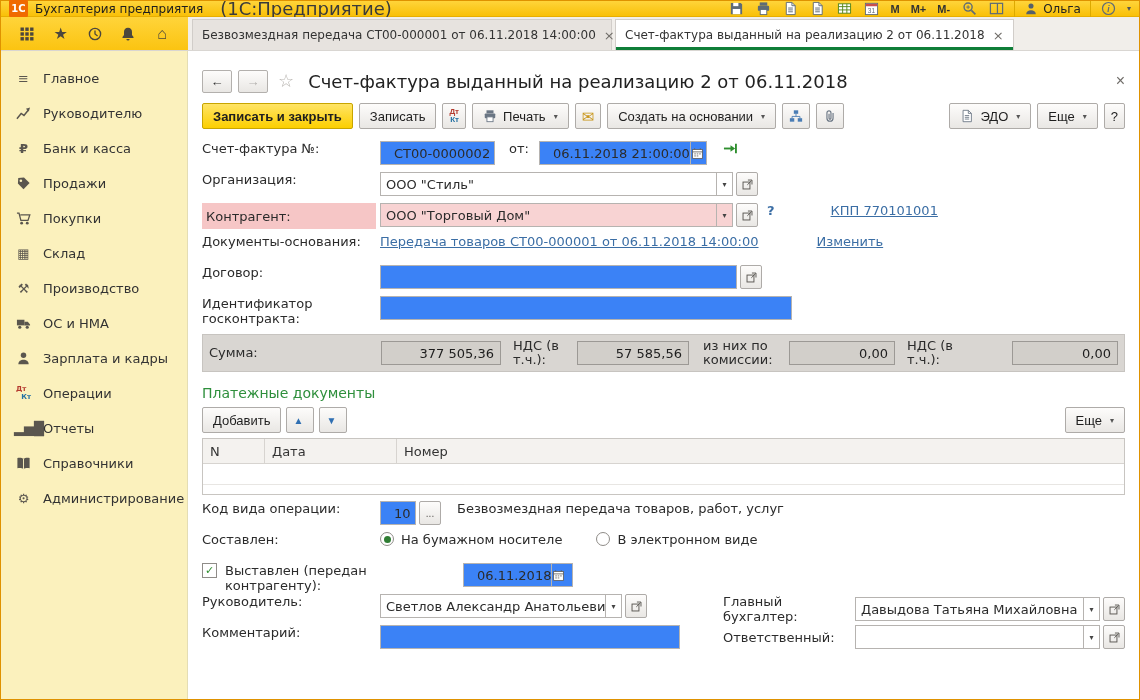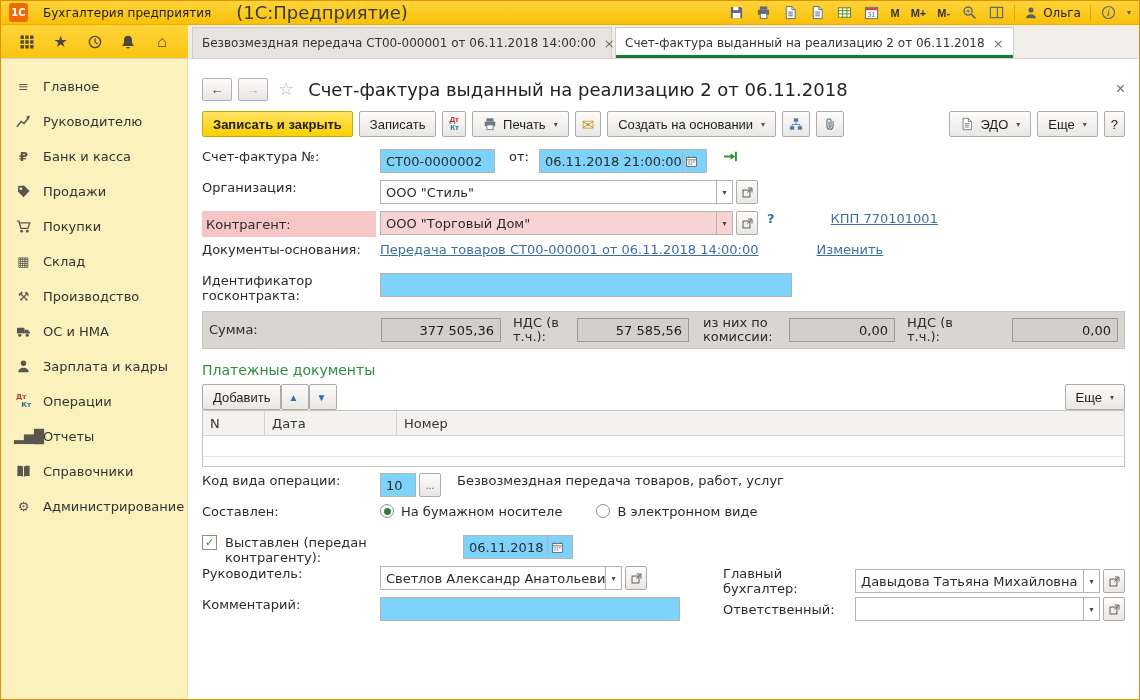--- a/index.html
+++ b/index.html
@@ -1,20 +1,20 @@
 <!DOCTYPE html>
 <html><head>
 <meta charset="utf-8">
 <style>
   *{box-sizing:border-box;margin:0;padding:0}
   html,body{width:1140px;height:700px;overflow:hidden;font-family:"DejaVu Sans","Liberation Sans",sans-serif;font-size:13px;color:#2b2b2b;background:#fff}
   .window{position:absolute;inset:0;border:1px solid #df9200;display:flex;flex-direction:column;background:#fff}
 
   
-  .titlebar{height:24px;flex:0 0 auto;background:linear-gradient(#ffd43a,#f9c008);display:flex;align-items:center;gap:15px;padding:0 8px;border-bottom:1px solid #e8ae00}
+  .titlebar{height:16px;flex:0 0 auto;background:linear-gradient(#ffd43a,#f9c008);display:flex;align-items:center;gap:7px;padding:0 8px;border-bottom:1px solid #e8ae00}
   .logo{width:19px;height:19px;border-radius:3px;background:#f06a00;color:#fff;font-weight:bold;font-size:10px;display:flex;align-items:center;justify-content:center}
   .tb-title{font-size:12px;color:#1d1d1d}
   .tb-edition{font-size:18px;color:#3a3a3a;margin-left:10px}
   .tb-right{margin-left:auto;display:flex;align-items:center;gap:9px}
   .tbico{display:flex;align-items:center;justify-content:center;width:18px;height:18px;color:#5f6b76;background:none;border:none;cursor:pointer}
   .tbico svg{width:15px;height:15px}
   .memb{font-size:11px;font-weight:bold;color:#333;background:none;border:none;cursor:pointer;padding:0 1px}
   .tb-user{display:flex;align-items:center;gap:5px;color:#222;font-size:12px}
   .tb-user svg{width:14px;height:14px;color:#55606a}
   .tb-sep{width:1px;height:16px;background:#dca900}
@@ -60,21 +60,21 @@
   .dtkt-btn{display:inline-block;font-size:8px;font-weight:bold;line-height:1.05}
   .dtkt-btn .dt{color:#b43a2e;display:block;text-align:left}
   .dtkt-btn .kt{color:#2471a3;display:block;text-align:right}
   .env{color:#c9971c;font-size:15px;line-height:1}
   .rpush{margin-left:auto}
 
   
   .frow{display:flex;align-items:flex-start;min-height:31px}
   .flabel{width:178px;flex:0 0 auto;color:#2b2b2b}
   .inlabel{margin:0 10px 0 14px;color:#2b2b2b}
-  .field{height:24px;border:1px solid #b6b3b0;background:#7dd3fc;display:flex;align-items:center;padding:0 5px;white-space:nowrap;overflow:hidden}
+  .field{height:24px;border:1px solid #b6b3b0;background:#3b82f6;display:flex;align-items:center;padding:0 13px;white-space:nowrap;overflow:hidden}
   .combo{display:flex;align-items:stretch;height:24px}
   .combo .val{border:1px solid #b6b3b0;border-right:none;background:#fff;display:flex;align-items:center;padding:0 5px;white-space:nowrap;overflow:hidden}
   .ddbtn{width:17px;border:1px solid #b6b3b0;background:#fff;display:flex;align-items:center;justify-content:center;font-size:8px;color:#444;cursor:pointer}
   .sqbtn{width:22px;height:24px;margin-left:3px;border:1px solid #aeaba8;border-radius:2px;background:linear-gradient(#fdfcfb,#e9e7e4);display:flex;align-items:center;justify-content:center;cursor:pointer;color:#5d5a56}
   .sqbtn svg{width:13px;height:13px}
   .calbtn{width:20px;height:22px;border-left:1px solid #b6b3b0;margin-left:auto;display:flex;align-items:center;justify-content:center;color:#5d5a56;cursor:pointer}
   .calbtn svg{width:13px;height:13px}
   .link{color:#3b6ea5;text-decoration:underline;cursor:pointer;white-space:nowrap}
   .qhelp{color:#3b6ea5;font-weight:bold;margin-left:9px;cursor:pointer;text-decoration:none}
   .pink .flabel-in{background:#f6c6c6;height:26px;display:flex;align-items:center;padding:0 4px;width:174px}
@@ -82,21 +82,21 @@
   .goico{margin-left:16px;display:flex;align-items:center;cursor:pointer}
   .goico svg{width:15px;height:15px}
 
   
   .sumband{background:#d9d6d2;border:1px solid #c7c4c0;min-height:38px;display:flex;align-items:center;padding:0 6px;margin:7px 0 4px}
   .sumlabel{line-height:1.1;color:#2b2b2b}
   .sumfield{height:24px;border:1px solid #9c9995;background:#d2cfca;display:flex;align-items:center;justify-content:flex-end;padding:8px 6px;color:#1d1d1d}
 
   
   .section-title{color:#2e8f3c;font-size:14px;margin:9px 0 6px}
-  .cmdrow{display:flex;align-items:flex-start;}
+  .cmdrow{display:flex;align-items:flex-start;gap:5px;margin-bottom:5px}
   .arrbtn{width:28px}
   .arr{font-size:10px;color:#2f6fb2}
   .ptable{border:1px solid #c8c5c1}
   .thead{display:flex;background:#f4f2ef;border-bottom:1px solid #d7d4d0;height:25px}
   .th{display:flex;align-items:center;padding:0 7px;border-right:1px solid #d7d4d0;color:#333}
   .th:last-child{border-right:none}
   .trow{height:21px;border-bottom:1px solid #e8e6e3}
   .tfill{height:9px}
   .w62{width:62px;flex:0 0 auto}.w132{width:132px;flex:0 0 auto}.wfx{flex:1}
 
@@ -517,20 +517,29 @@
         <a class="qhelp">?</a>
         <a class="link" style="margin-left:56px">КПП 770101001</a>
       </div>
 
       <div class="frow">
         <span class="flabel">Документы-основания:</span>
         <a class="link">Передача товаров СТ00-000001 от 06.11.2018 14:00:00</a>
         <a class="link" style="margin-left:58px">Изменить</a>
       </div>
 
+      <div class="frow">
+        <span class="flabel">Договор:</span>
+        <div class="field w357"></div>
+        <button class="sqbtn">
+            <svg>
+              <use href="#s-open"></use>
+            </svg>
+          </button>
+      </div>
 
       <div class="frow">
         <span class="flabel">Идентификатор госконтракта:</span>
         <div class="field w412">
             <span></span>
           </div>
       </div>
 
       <div class="sumband">
         <span class="sumlabel sl178">Сумма:</span>

